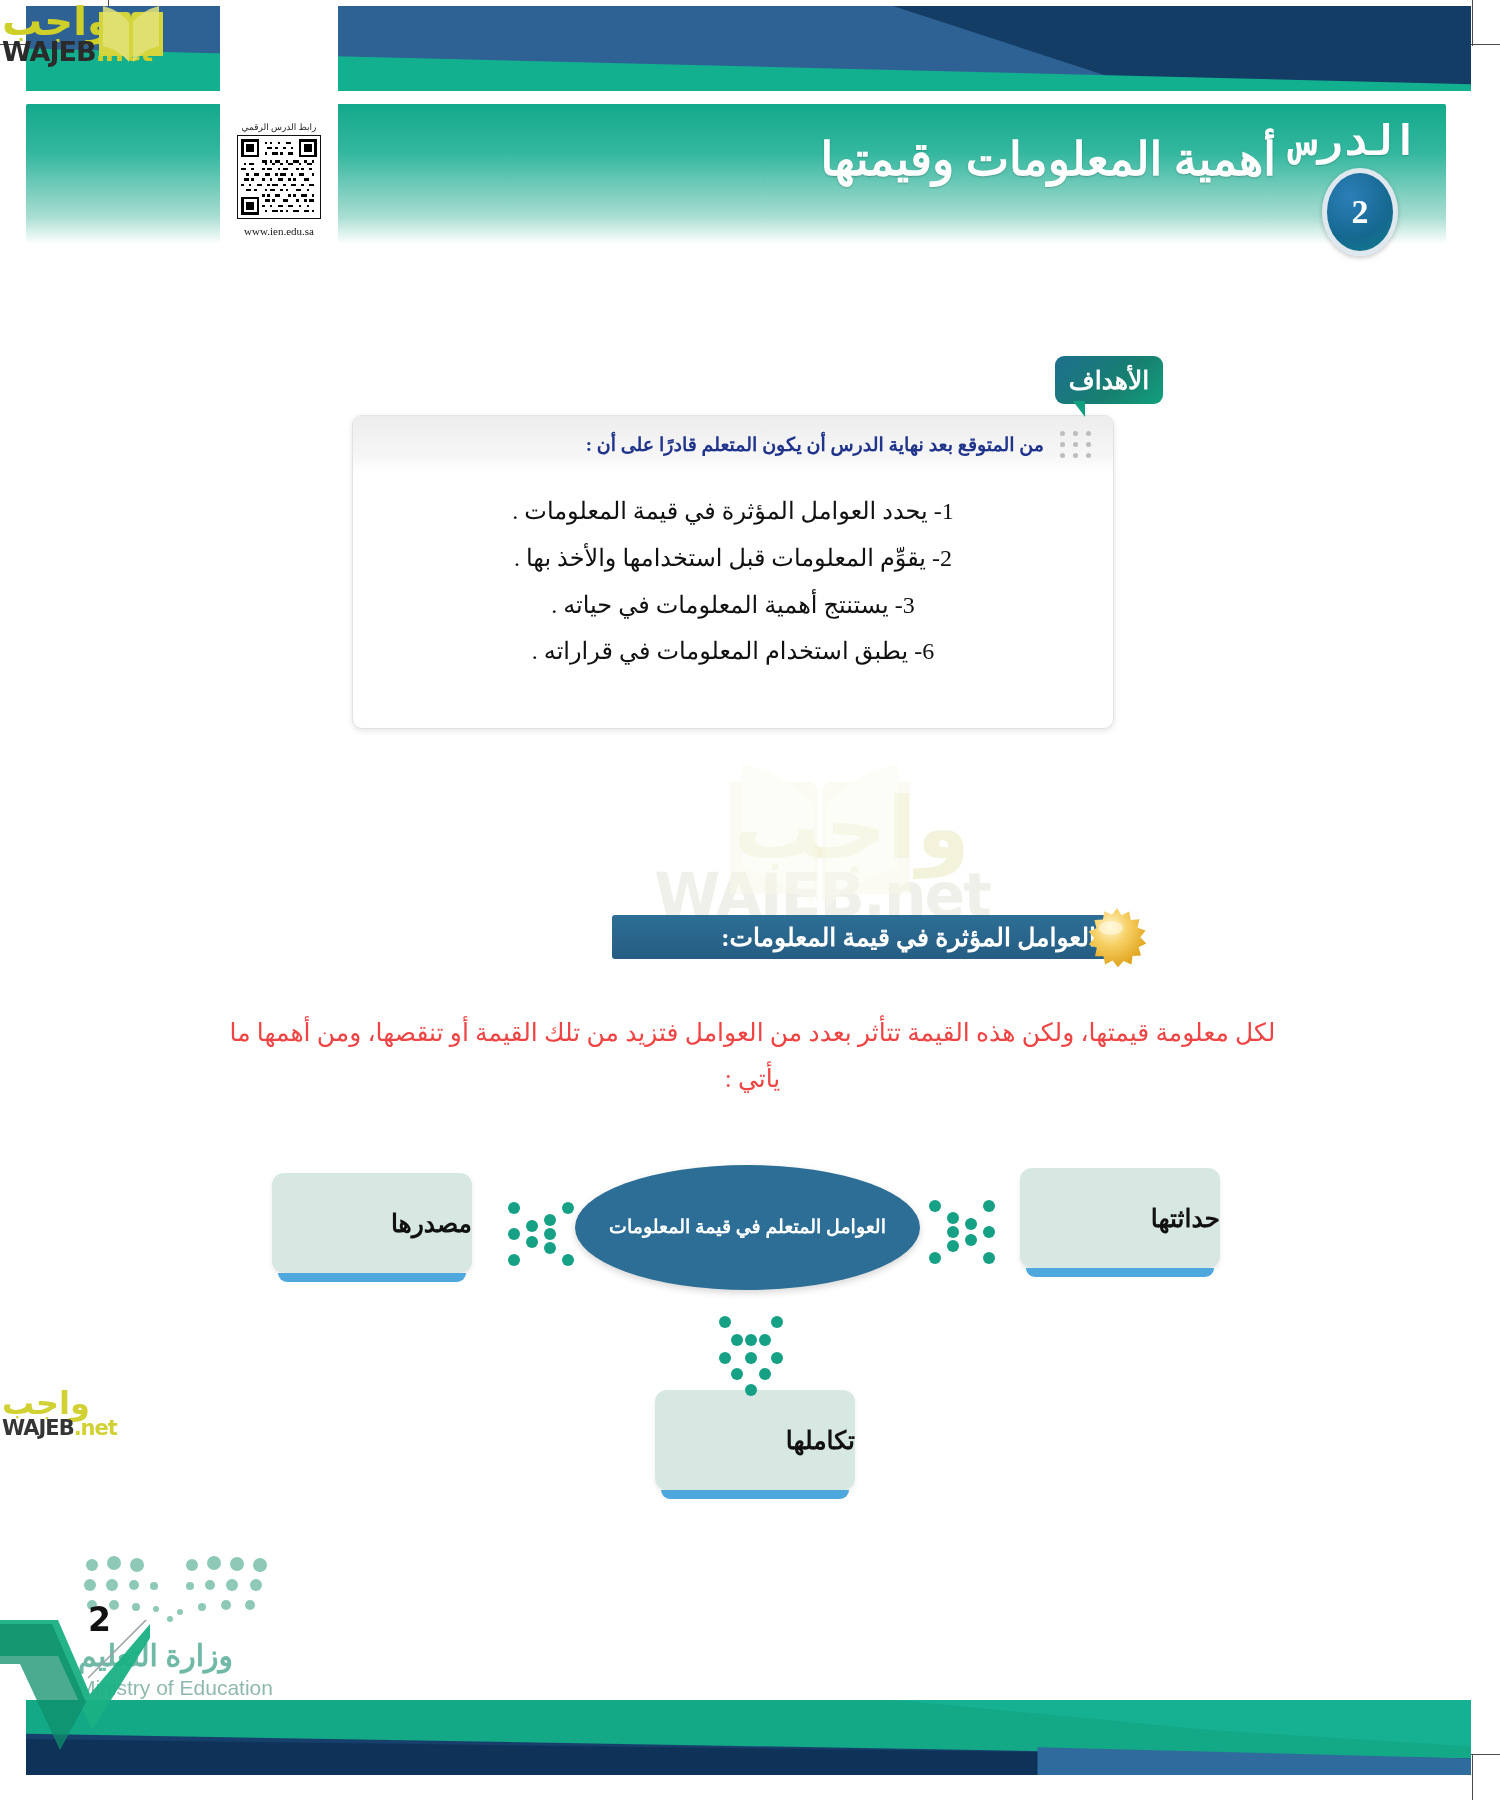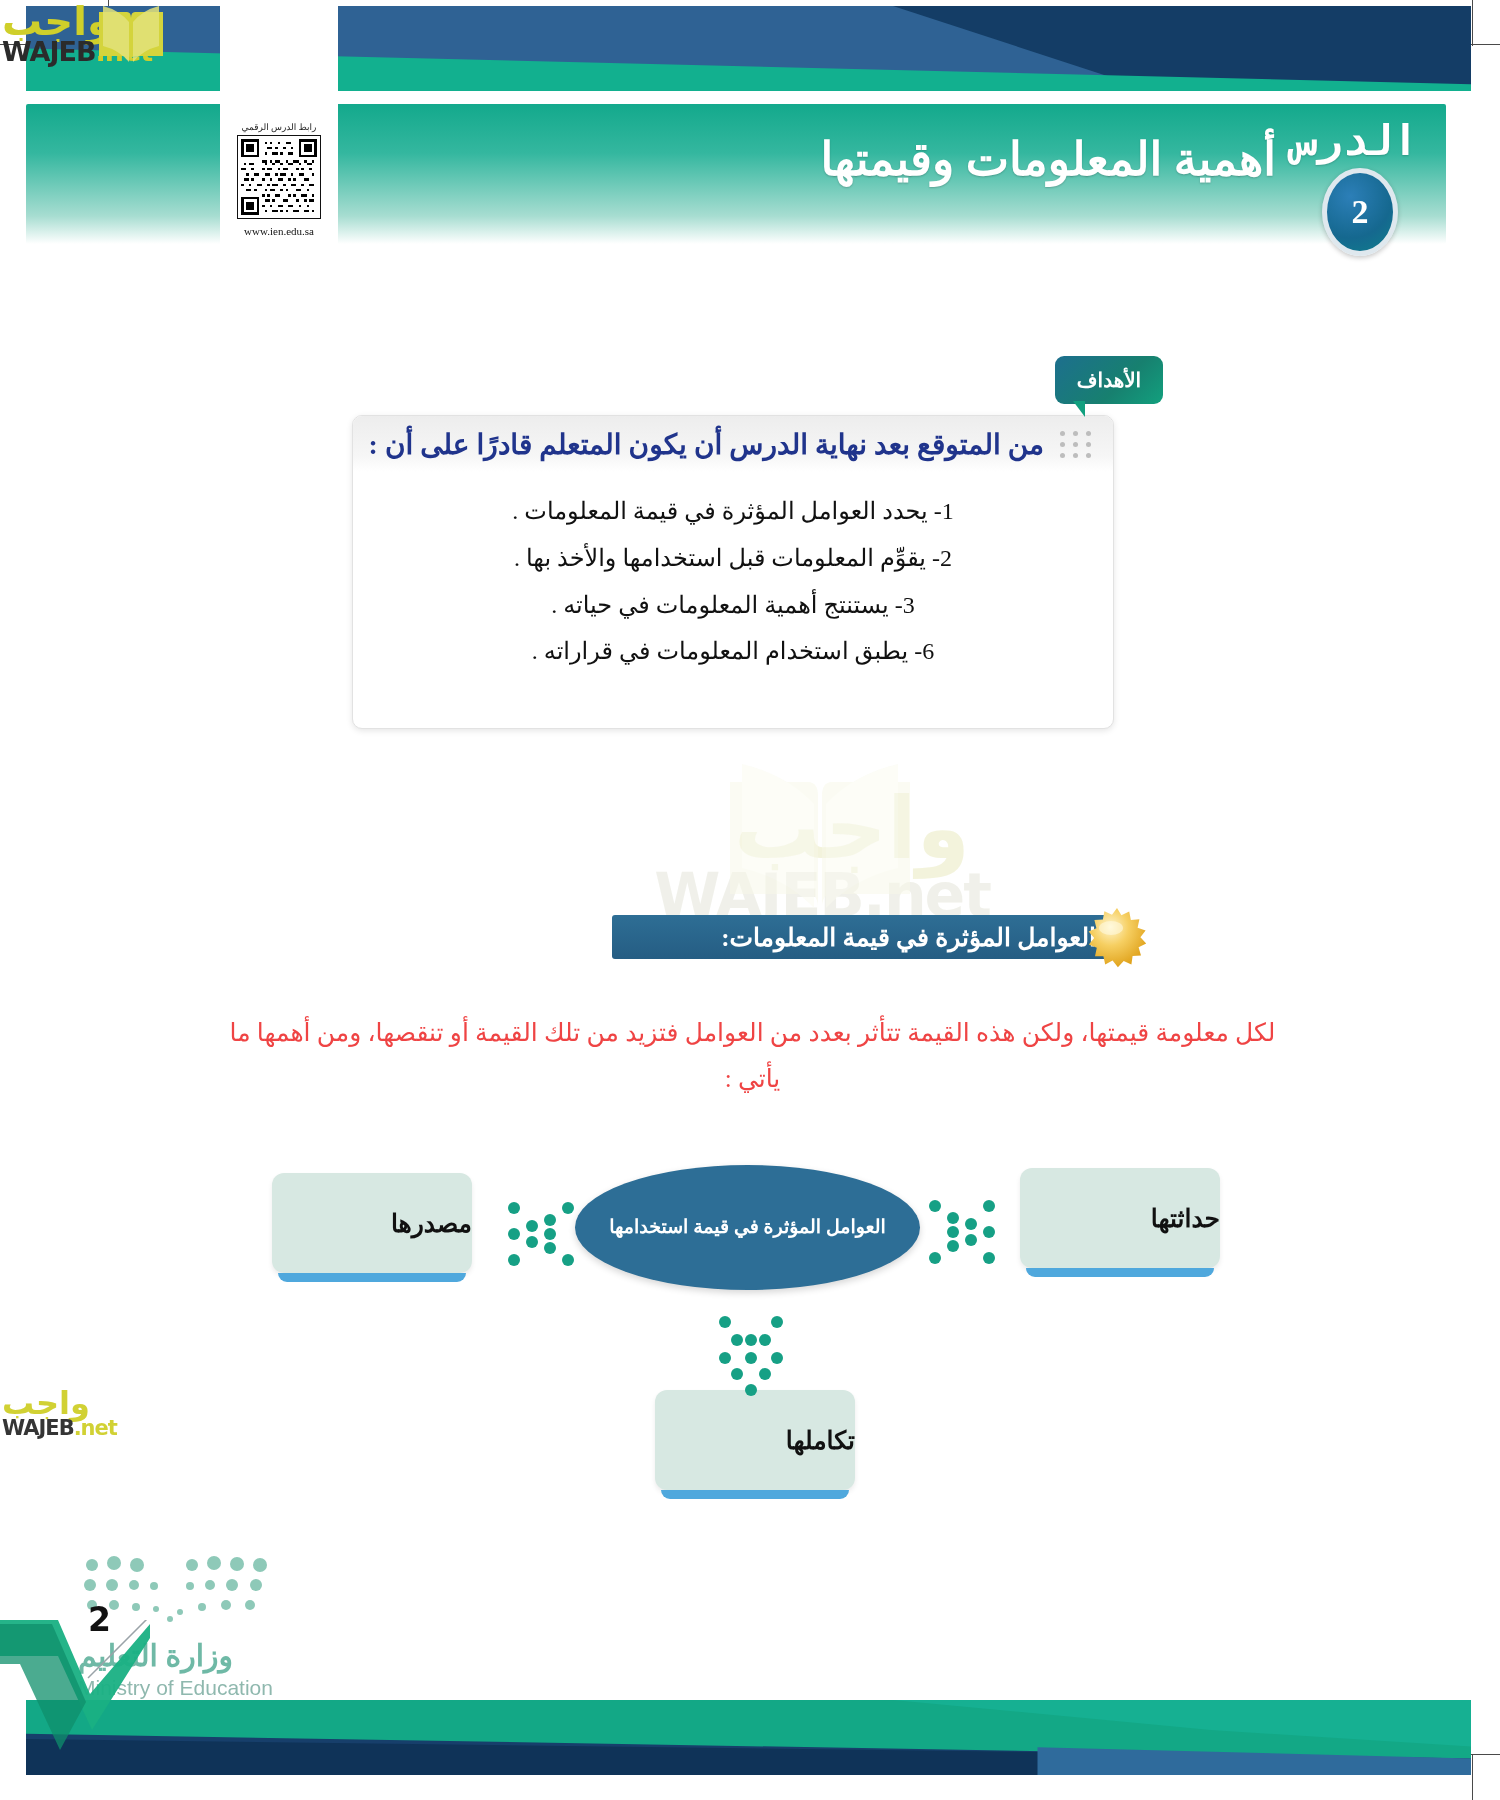--- a/index.html
+++ b/index.html
@@ -101,21 +101,21 @@
   .qr-label{font-size:9px;color:#222;font-family:"Liberation Serif",serif;margin-bottom:3px;}
   .qr-box{width:84px;height:84px;border:1px solid #111;padding:3px;background:#fff;box-sizing:border-box;}
   .qr-url{font-size:11px;color:#111;font-family:"Liberation Serif",serif;margin-top:6px;}
 
   
   .obj-tab{
     position:absolute;left:1055px;top:356px;width:108px;height:48px;
     background:linear-gradient(135deg,#1d6f8e 0%,#17806f 60%,#12a07e 100%);
     border-radius:9px;
     display:flex;align-items:center;justify-content:center;
-    color:#fff;font-size:20px;font-weight:bold;
+    color:#fff;font-size:25px;font-weight:bold;
     font-family:"Liberation Serif", serif;
     z-index:5;
   }
   .obj-tab:after{
     content:"";position:absolute;left:18px;bottom:-13px;
     width:0;height:0;border-left:12px solid transparent;border-right:0 solid transparent;
     border-top:16px solid #11a07f;
   }
   .obj-card{
     position:absolute;left:352px;top:415px;width:760px;height:312px;
@@ -123,21 +123,21 @@
     box-shadow:0 2px 6px rgba(0,0,0,.10);
     overflow:hidden;
   }
   .obj-head{
     height:56px;
     background:linear-gradient(180deg,#ededed 0%,#f6f6f6 70%,#ffffff 100%);
     display:flex;align-items:center;
     padding:0 22px 0 0;box-sizing:border-box;
   }
   .obj-head-text{
-    color:#20348c;font-size:28px;font-weight:bold;
+    color:#20348c;font-size:19px;font-weight:bold;
     font-family:"Liberation Serif", serif;flex:1;text-align:right;
   }
   .dotgrid{display:grid;grid-template-columns:repeat(3,7px);gap:6px;margin-left:14px;}
   .dotgrid i{width:5px;height:5px;border-radius:50%;background:#bdbdbd;display:block;}
   .obj-list{padding:16px 30px 10px 30px;}
   .obj-item{
     text-align:center;color:#111;font-size:24px;line-height:1.95;
     font-family:"Liberation Serif", serif;
   }
 
@@ -455,21 +455,21 @@
       </defs>
       <path fill="url(#sg)" d="M31 1 L35.4 8.3 L43.2 4.6 L44.9 13.0 L53.4 12.3 L51.6 20.7 L59.6 23.5 L54.4 30.2 L60.2 36.4 L52.6 40.2 L55.0 48.4 L46.6 49.0 L45.4 57.4 L37.7 54.0 L31.9 60.2 L26.6 53.6 L19.2 57.6 L17.4 49.2 L9.0 49.2 L10.8 40.8 L2.8 37.6 L8.2 31.0 L2.6 24.6 L10.4 21.2 L8.4 12.9 L16.9 12.6 L18.4 4.2 L26.0 7.8 Z"></path>
       <ellipse cx="25" cy="21" rx="12" ry="7" fill="#fffbe6" opacity="0.55"></ellipse>
     </svg>
   </div>
 
   <div class="para">لكل معلومة قيمتها، ولكن هذه القيمة تتأثر بعدد من العوامل فتزيد من تلك القيمة أو تنقصها، ومن أهمها ما يأتي :</div>
 
   <div class="diagram">
 
-    <div class="ellipse">العوامل المؤثرة في قيمة استخدامها</div>
+    <div class="ellipse">العوامل المتعلم في قيمة المعلومات</div>
 
     <div class="node node-source">
       <span>مصدرها</span>
     </div>
 
     <div class="node node-recency">
       <span>حداثتها</span>
     </div>
 
     <div class="node node-integration">

